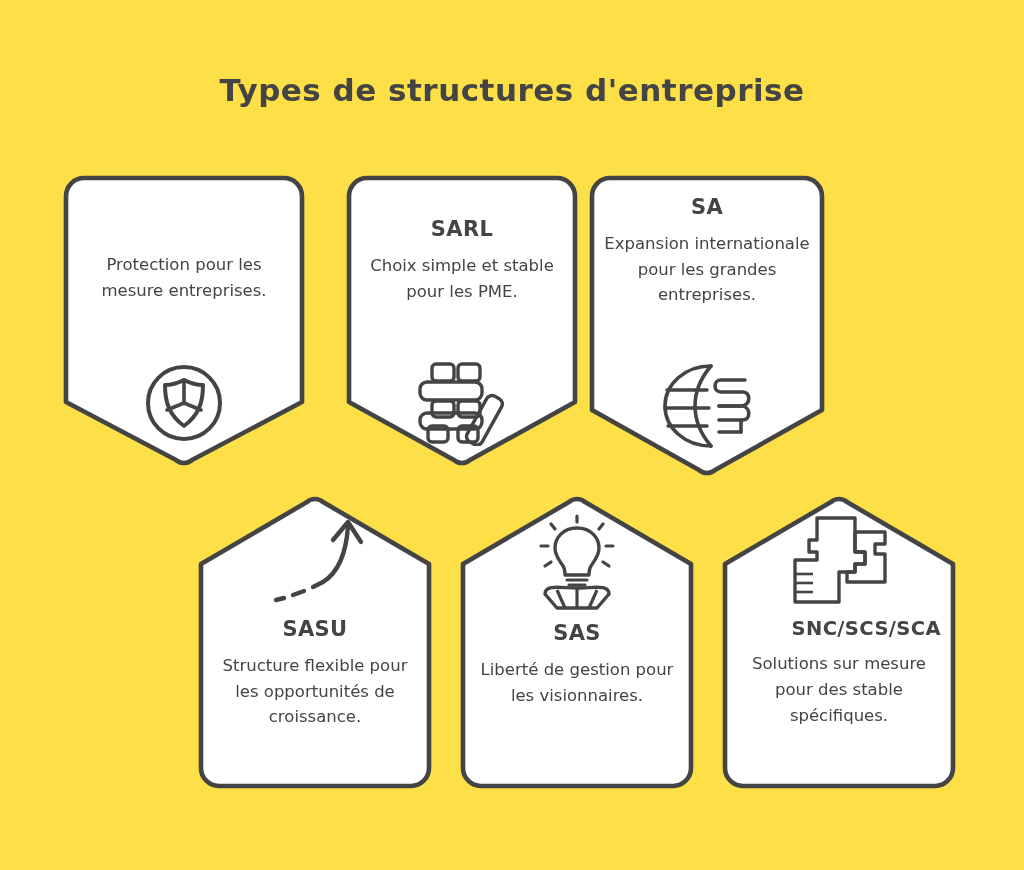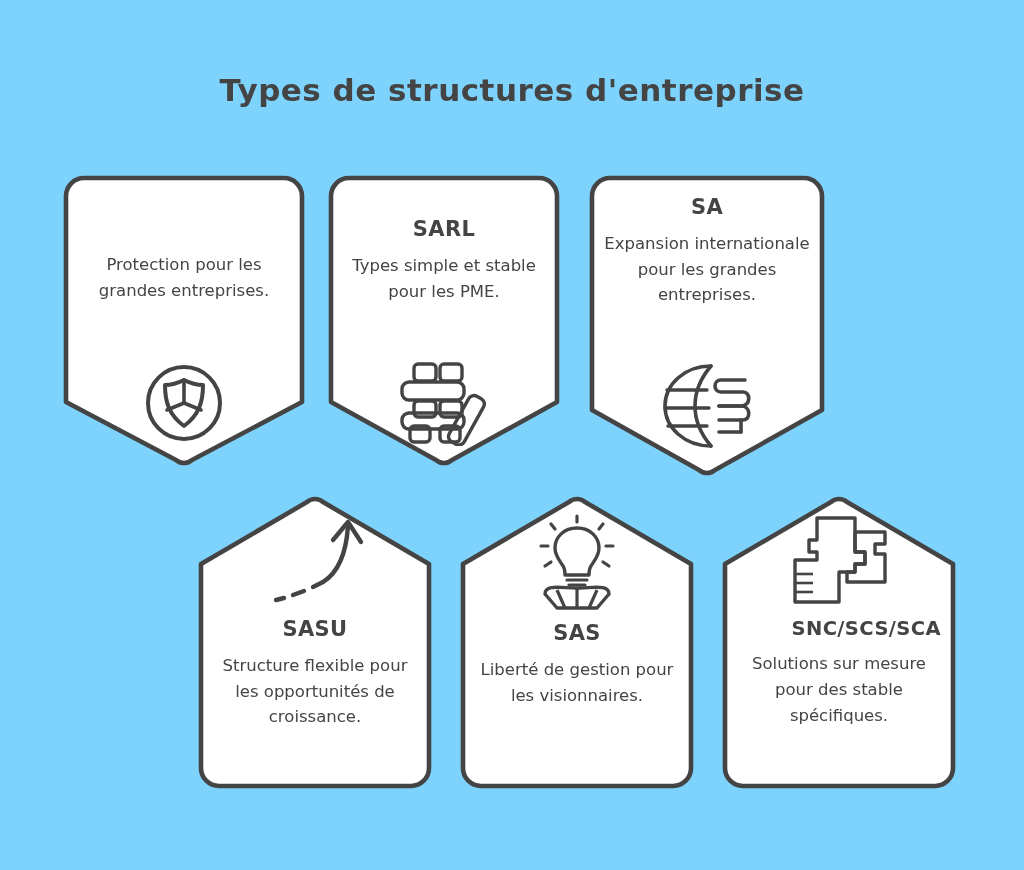--- a/index.html
+++ b/index.html
@@ -11,21 +11,21 @@
     width: 1024px;
     height: 870px;
     overflow: hidden;
     font-family: "DejaVu Sans", sans-serif;
     color: #444444;
   }
   #canvas {
     position: relative;
     width: 1024px;
     height: 870px;
-    background: #7dd3fc;
+    background: #fde047;
   }
 
   
   #page-title {
     position: absolute;
     left: 0;
     top: 72px;
     width: 1024px;
     text-align: center;
     font-family: "DejaVu Sans", sans-serif;
@@ -93,41 +93,41 @@
 <div id="canvas">
 
   <div id="page-title">Types de structures d'entreprise</div>
 
   <div class="card" style="left:62px; top:174px; width:244px; height:290px;">
     <svg class="shape" viewBox="0 0 244 290">
       <path d="M 4 22 A 18 18 0 0 1 22 4 L 222 4 A 18 18 0 0 1 240 22
                L 240 228 L 130 286 A 12 12 0 0 1 114 286 L 4 228 Z" fill="#ffffff" stroke="#444444" stroke-width="4.6" stroke-linejoin="round" stroke-linecap="round"></path>
     </svg>
     <div class="content" style="top:78px;">
-      <div class="card-desc">Protection pour les grandes entreprises.</div>
+      <div class="card-desc">Protection pour les mesure entreprises.</div>
     </div>
     <div class="icon-slot" style="top:186px; height:86px;">
       <svg width="82" height="82" viewBox="0 0 82 82">
         <circle cx="41" cy="41" r="36" fill="none" stroke="#444444" stroke-width="4"></circle>
         <path d="M 41 18 C 33 22 27 23 22 23 C 22 40 26 53 41 64 C 56 53 60 40 60 23 C 55 23 49 22 41 18 Z" fill="none" stroke="#444444" stroke-width="4" stroke-linejoin="round"></path>
         <path d="M 41 18 L 41 41" fill="none" stroke="#444444" stroke-width="3.6" stroke-linecap="round"></path>
         <path d="M 41 41 L 24 48" fill="none" stroke="#444444" stroke-width="3.6" stroke-linecap="round"></path>
         <path d="M 41 41 L 58 48" fill="none" stroke="#444444" stroke-width="3.6" stroke-linecap="round"></path>
       </svg>
     </div>
   </div>
 
-  <div class="card" style="left:327px; top:174px; width:234px; height:290px;">
+  <div class="card" style="left:345px; top:174px; width:234px; height:290px;">
     <svg class="shape" viewBox="0 0 234 290">
       <path d="M 4 22 A 18 18 0 0 1 22 4 L 212 4 A 18 18 0 0 1 230 22
                L 230 228 L 125 286 A 12 12 0 0 1 109 286 L 4 228 Z" fill="#ffffff" stroke="#444444" stroke-width="4.6" stroke-linejoin="round" stroke-linecap="round"></path>
     </svg>
     <div class="content" style="top:44px;">
       <div class="card-title">SARL</div>
-      <div class="card-desc">Types simple et stable pour les PME.</div>
+      <div class="card-desc">Choix simple et stable pour les PME.</div>
     </div>
     <div class="icon-slot" style="top:186px; height:86px;">
       <svg width="96" height="86" viewBox="0 0 96 86">
 
         <rect x="18" y="4" width="22" height="17" rx="4" fill="none" stroke="#444444" stroke-width="3.4"></rect>
         <rect x="44" y="4" width="22" height="17" rx="4" fill="none" stroke="#444444" stroke-width="3.4"></rect>
 
         <rect x="6" y="22" width="62" height="18" rx="7" fill="none" stroke="#444444" stroke-width="3.4"></rect>
 
         <rect x="18" y="41" width="22" height="16" rx="4" fill="none" stroke="#444444" stroke-width="3.4"></rect>

